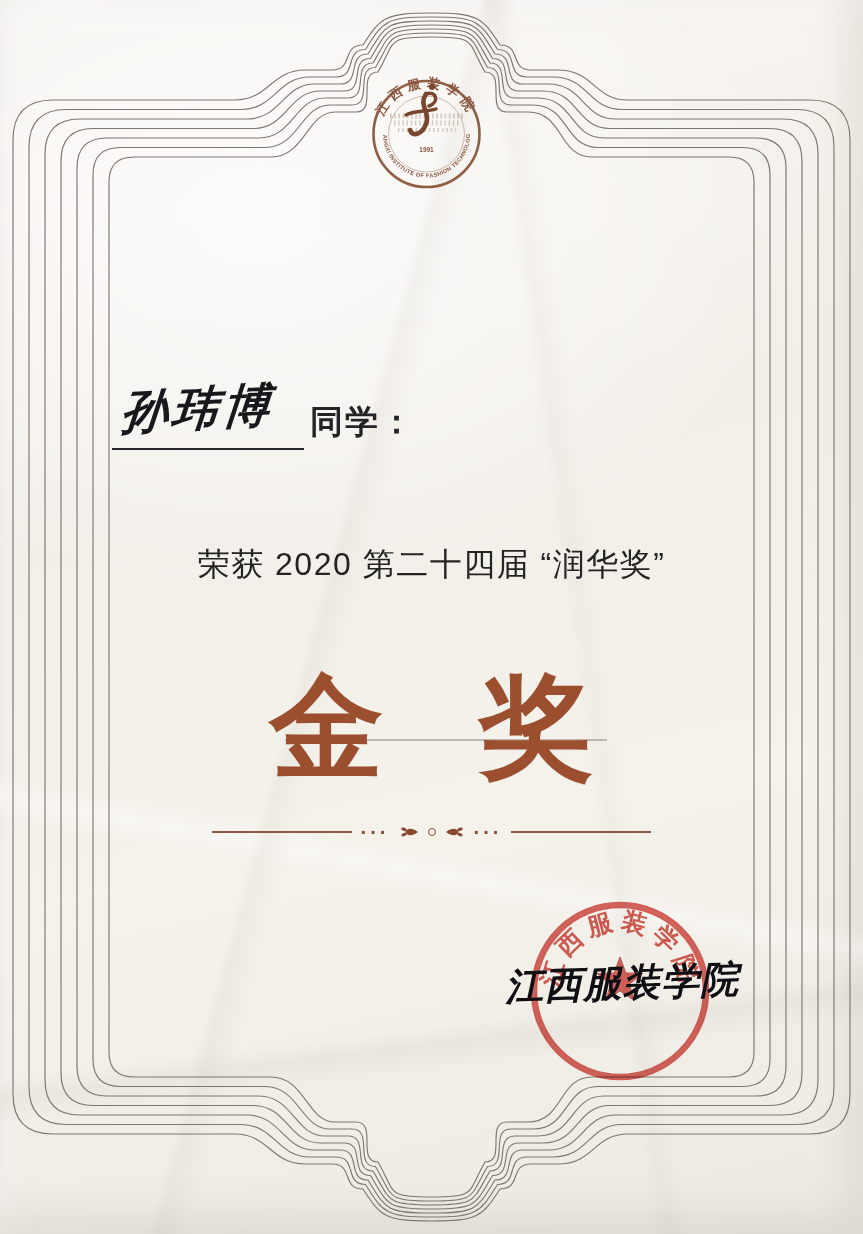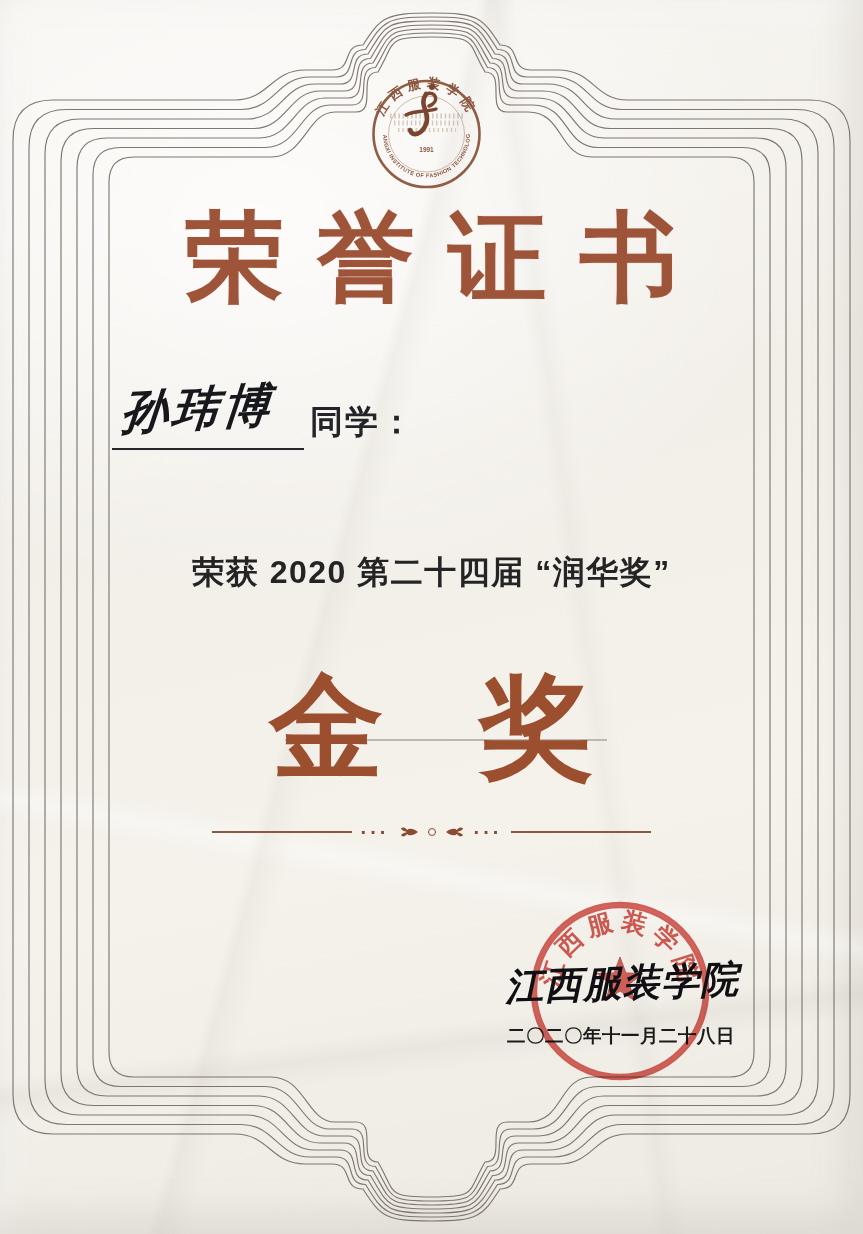--- a/index.html
+++ b/index.html
@@ -34,21 +34,21 @@
     font-size:47px;color:#17171c;letter-spacing:4px;
     transform:rotate(-3deg) skewX(-8deg);transform-origin:left bottom;
   }
   .name-underline{position:absolute;left:112px;top:448px;width:192px;height:2px;background:#25252a;z-index:2;}
   .salutation{
     position:absolute;left:310px;top:400px;z-index:2;
     font-size:33px;font-weight:700;color:#242428;letter-spacing:2px;
   }
   .body-line{
     position:absolute;left:0;width:100%;z-index:2;text-align:center;
-    font-size:32px;font-weight:700;color:#242424;letter-spacing:1.5px;margin-top:8px;
+    font-size:32px;font-weight:400;color:#242424;letter-spacing:1.5px;
   }
   .body-line-1{top:543px;}
   .body-line-2{top:610px;}
   .blank-line{position:absolute;height:2px;background:#bcb7b0;z-index:2;}
   .blank-line-1{left:285px;top:739px;width:322px;}
   .blank-line-2{left:277px;top:774px;width:96px;}
   .award{
     position:absolute;top:668px;left:0;width:100%;z-index:3;
     display:flex;justify-content:center;gap:96px;
     font-family:"Liberation Serif",serif;font-weight:700;
@@ -106,21 +106,20 @@
     </g>
     <g fill="none" stroke="#7a4630" stroke-linecap="round">
       <circle cx="78" cy="27" r="3" fill="#7a4630" stroke="none"></circle>
       <path d="M72,34 C64,46 77,52 72,64 C68,75 58,77 56,70" stroke-width="4.6"></path>
       <path d="M72,34 C82,30 86,42 75,46" stroke-width="3.6"></path>
       <path d="M52,55 C61,50 73,52 82,49" stroke-width="3.4"></path>
     </g>
     <text x="72.5" y="92" text-anchor="middle" font-size="6.5" fill="#8a5640" font-weight="700">1991</text>
   </svg>
 
-  <h1 class="title">荣誉证书</h1>
 
   <div class="recipient-name">孙玮博</div>
   <div class="name-underline"></div>
   <div class="salutation">同学：</div>
 
   <div class="body-line body-line-1">荣获 2020 第二十四届 “润华奖”</div>
 
   <div class="blank-line blank-line-1"></div>
   <div class="blank-line blank-line-2"></div>
 
@@ -148,14 +147,13 @@
     <circle cx="105" cy="105" r="86" fill="none" stroke="#d86a60" stroke-width="2" opacity=".35"></circle>
     <path id="sealArc" d="M 44,105 A 61,61 0 1 1 166,105" fill="none"></path>
     <text font-size="25" font-weight="700" fill="#cf4038" letter-spacing="6" font-family="'Liberation Serif',serif" opacity=".92">
       <textPath href="#sealArc" startOffset="50%" text-anchor="middle">江西服装学院</textPath>
     </text>
     <polygon points="105,71 110.9,86.9 127.8,87.6 114.5,98.1 119.1,114.4 105,105 90.9,114.4 95.5,98.1 82.2,87.6 99.1,86.9" fill="#d0433c" opacity=".88" stroke="#b53830" stroke-width="1"></polygon>
   </svg>
 
   <div class="signature">江西服装学院</div>
 
-  <div class="issue-date">二〇二〇年十一月二十八日</div>
 </div>
 
 </body></html>

